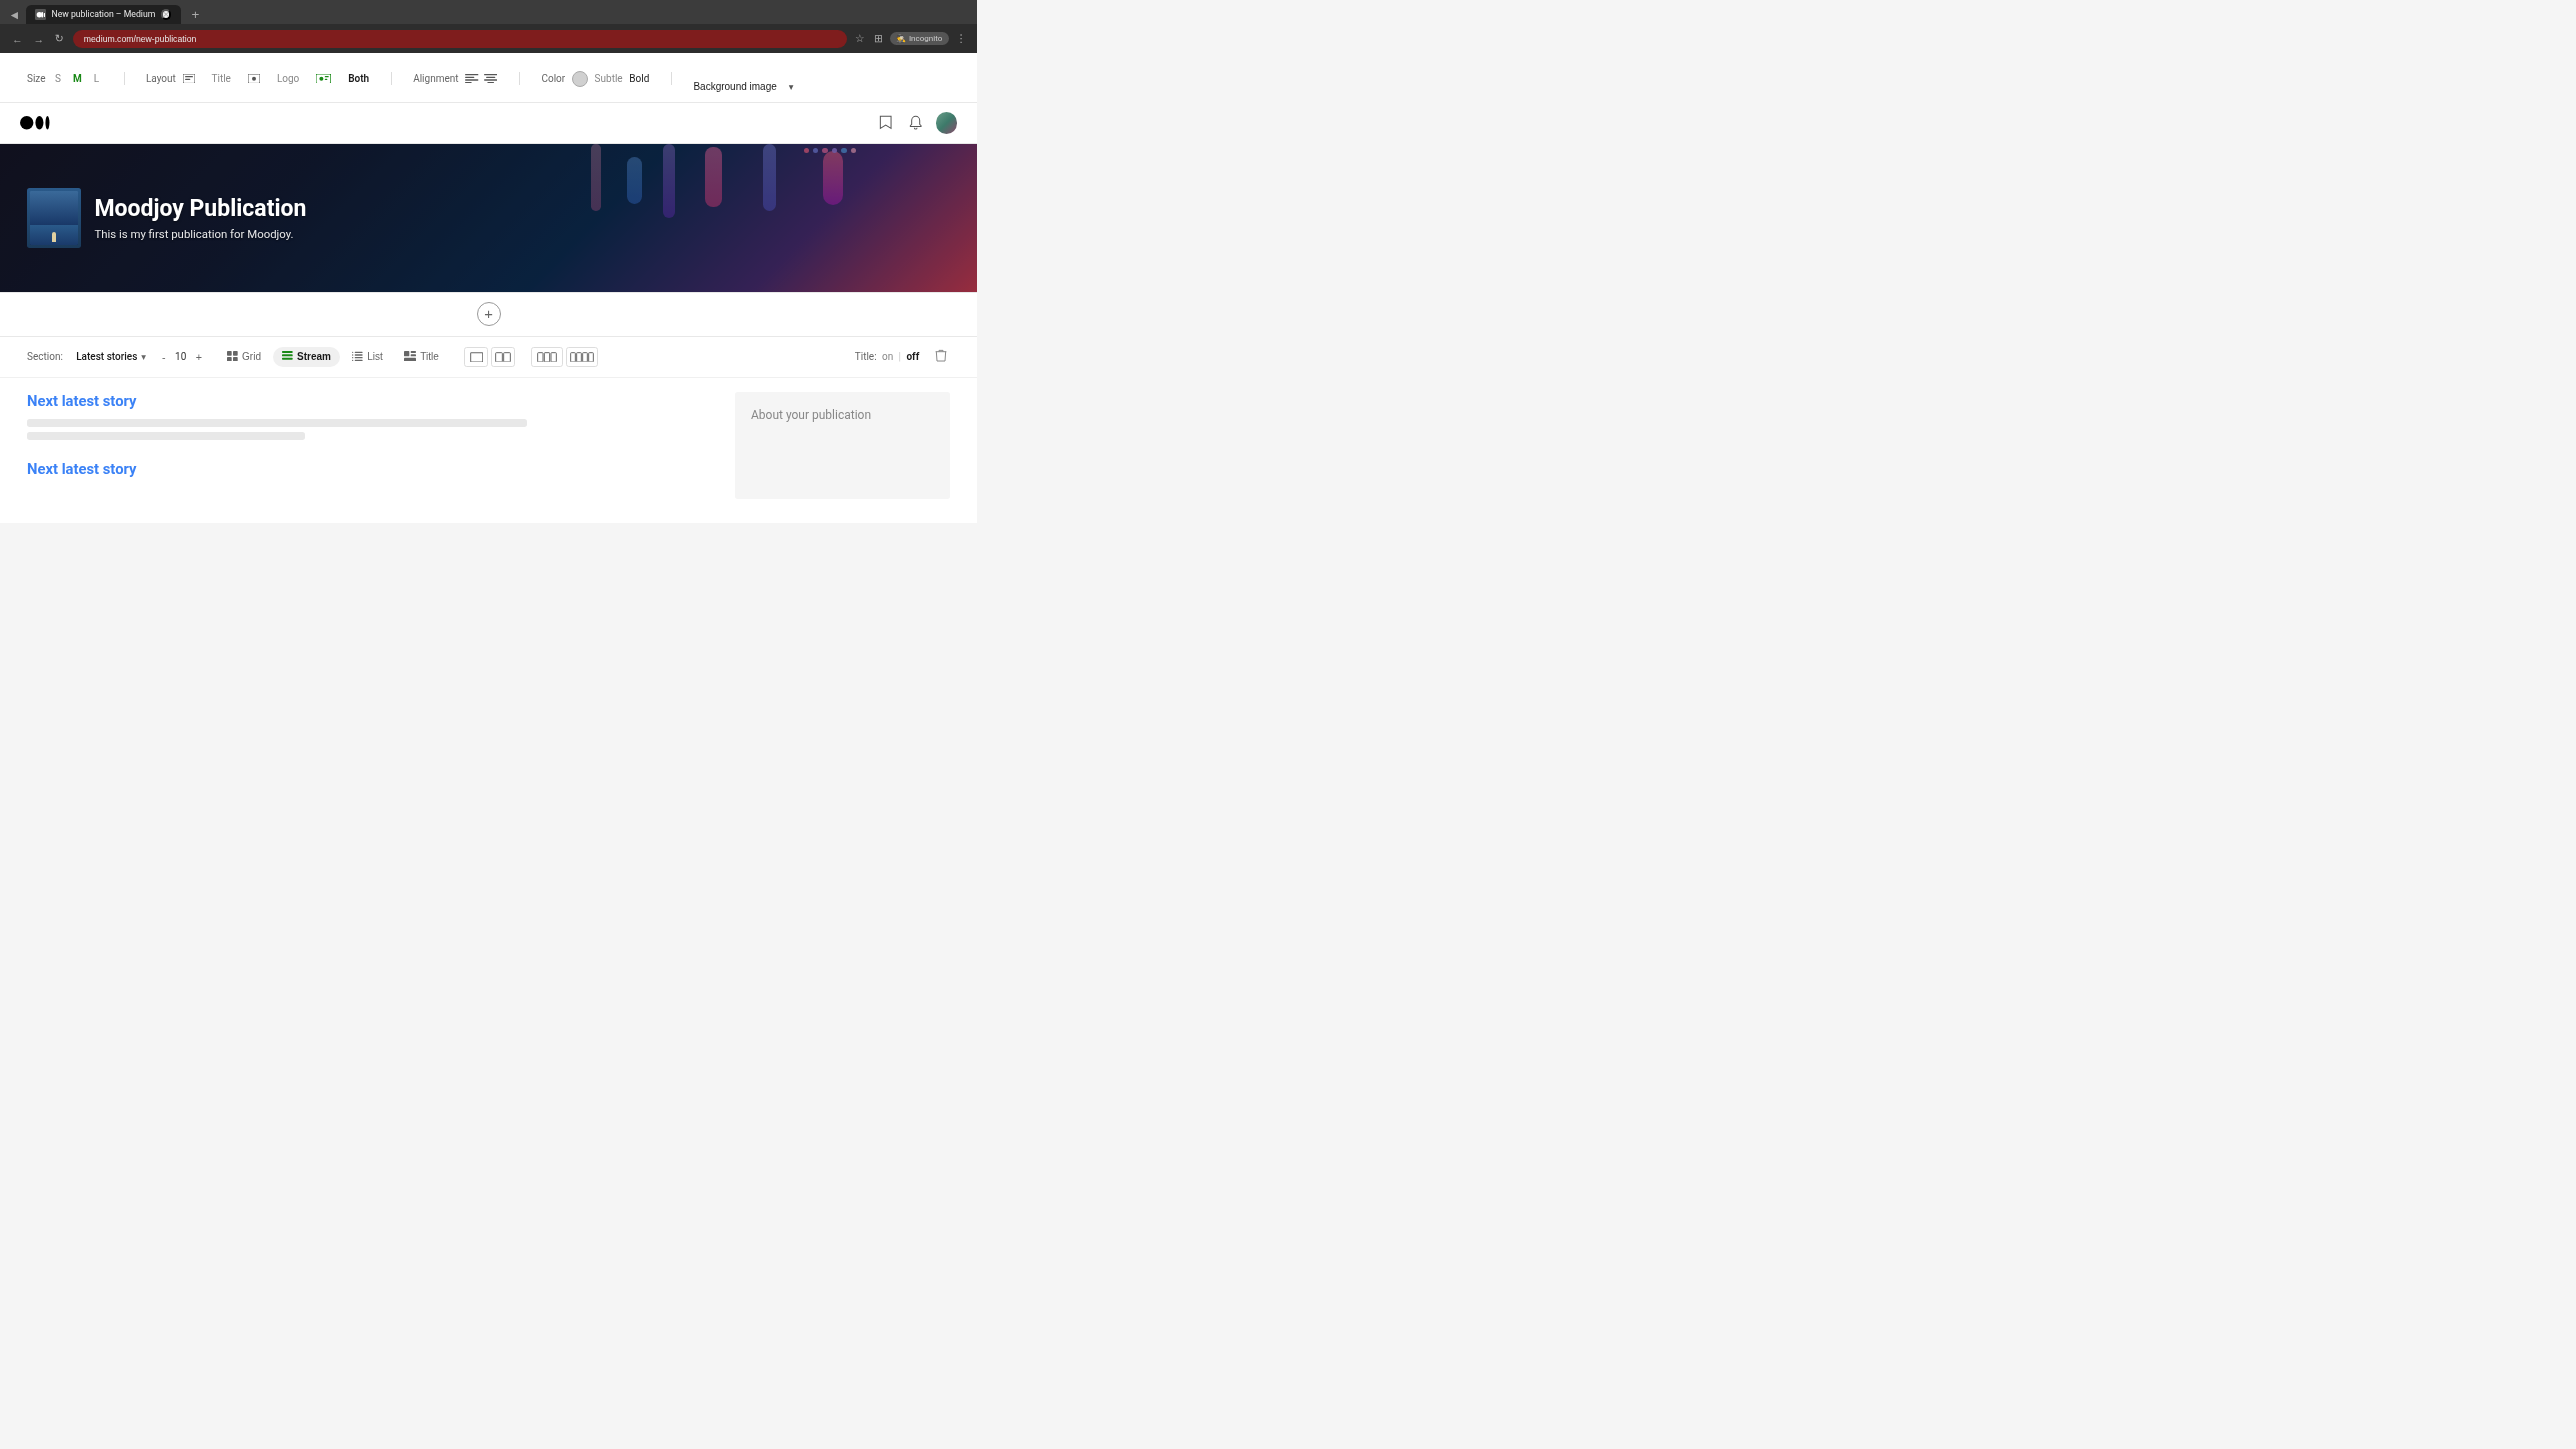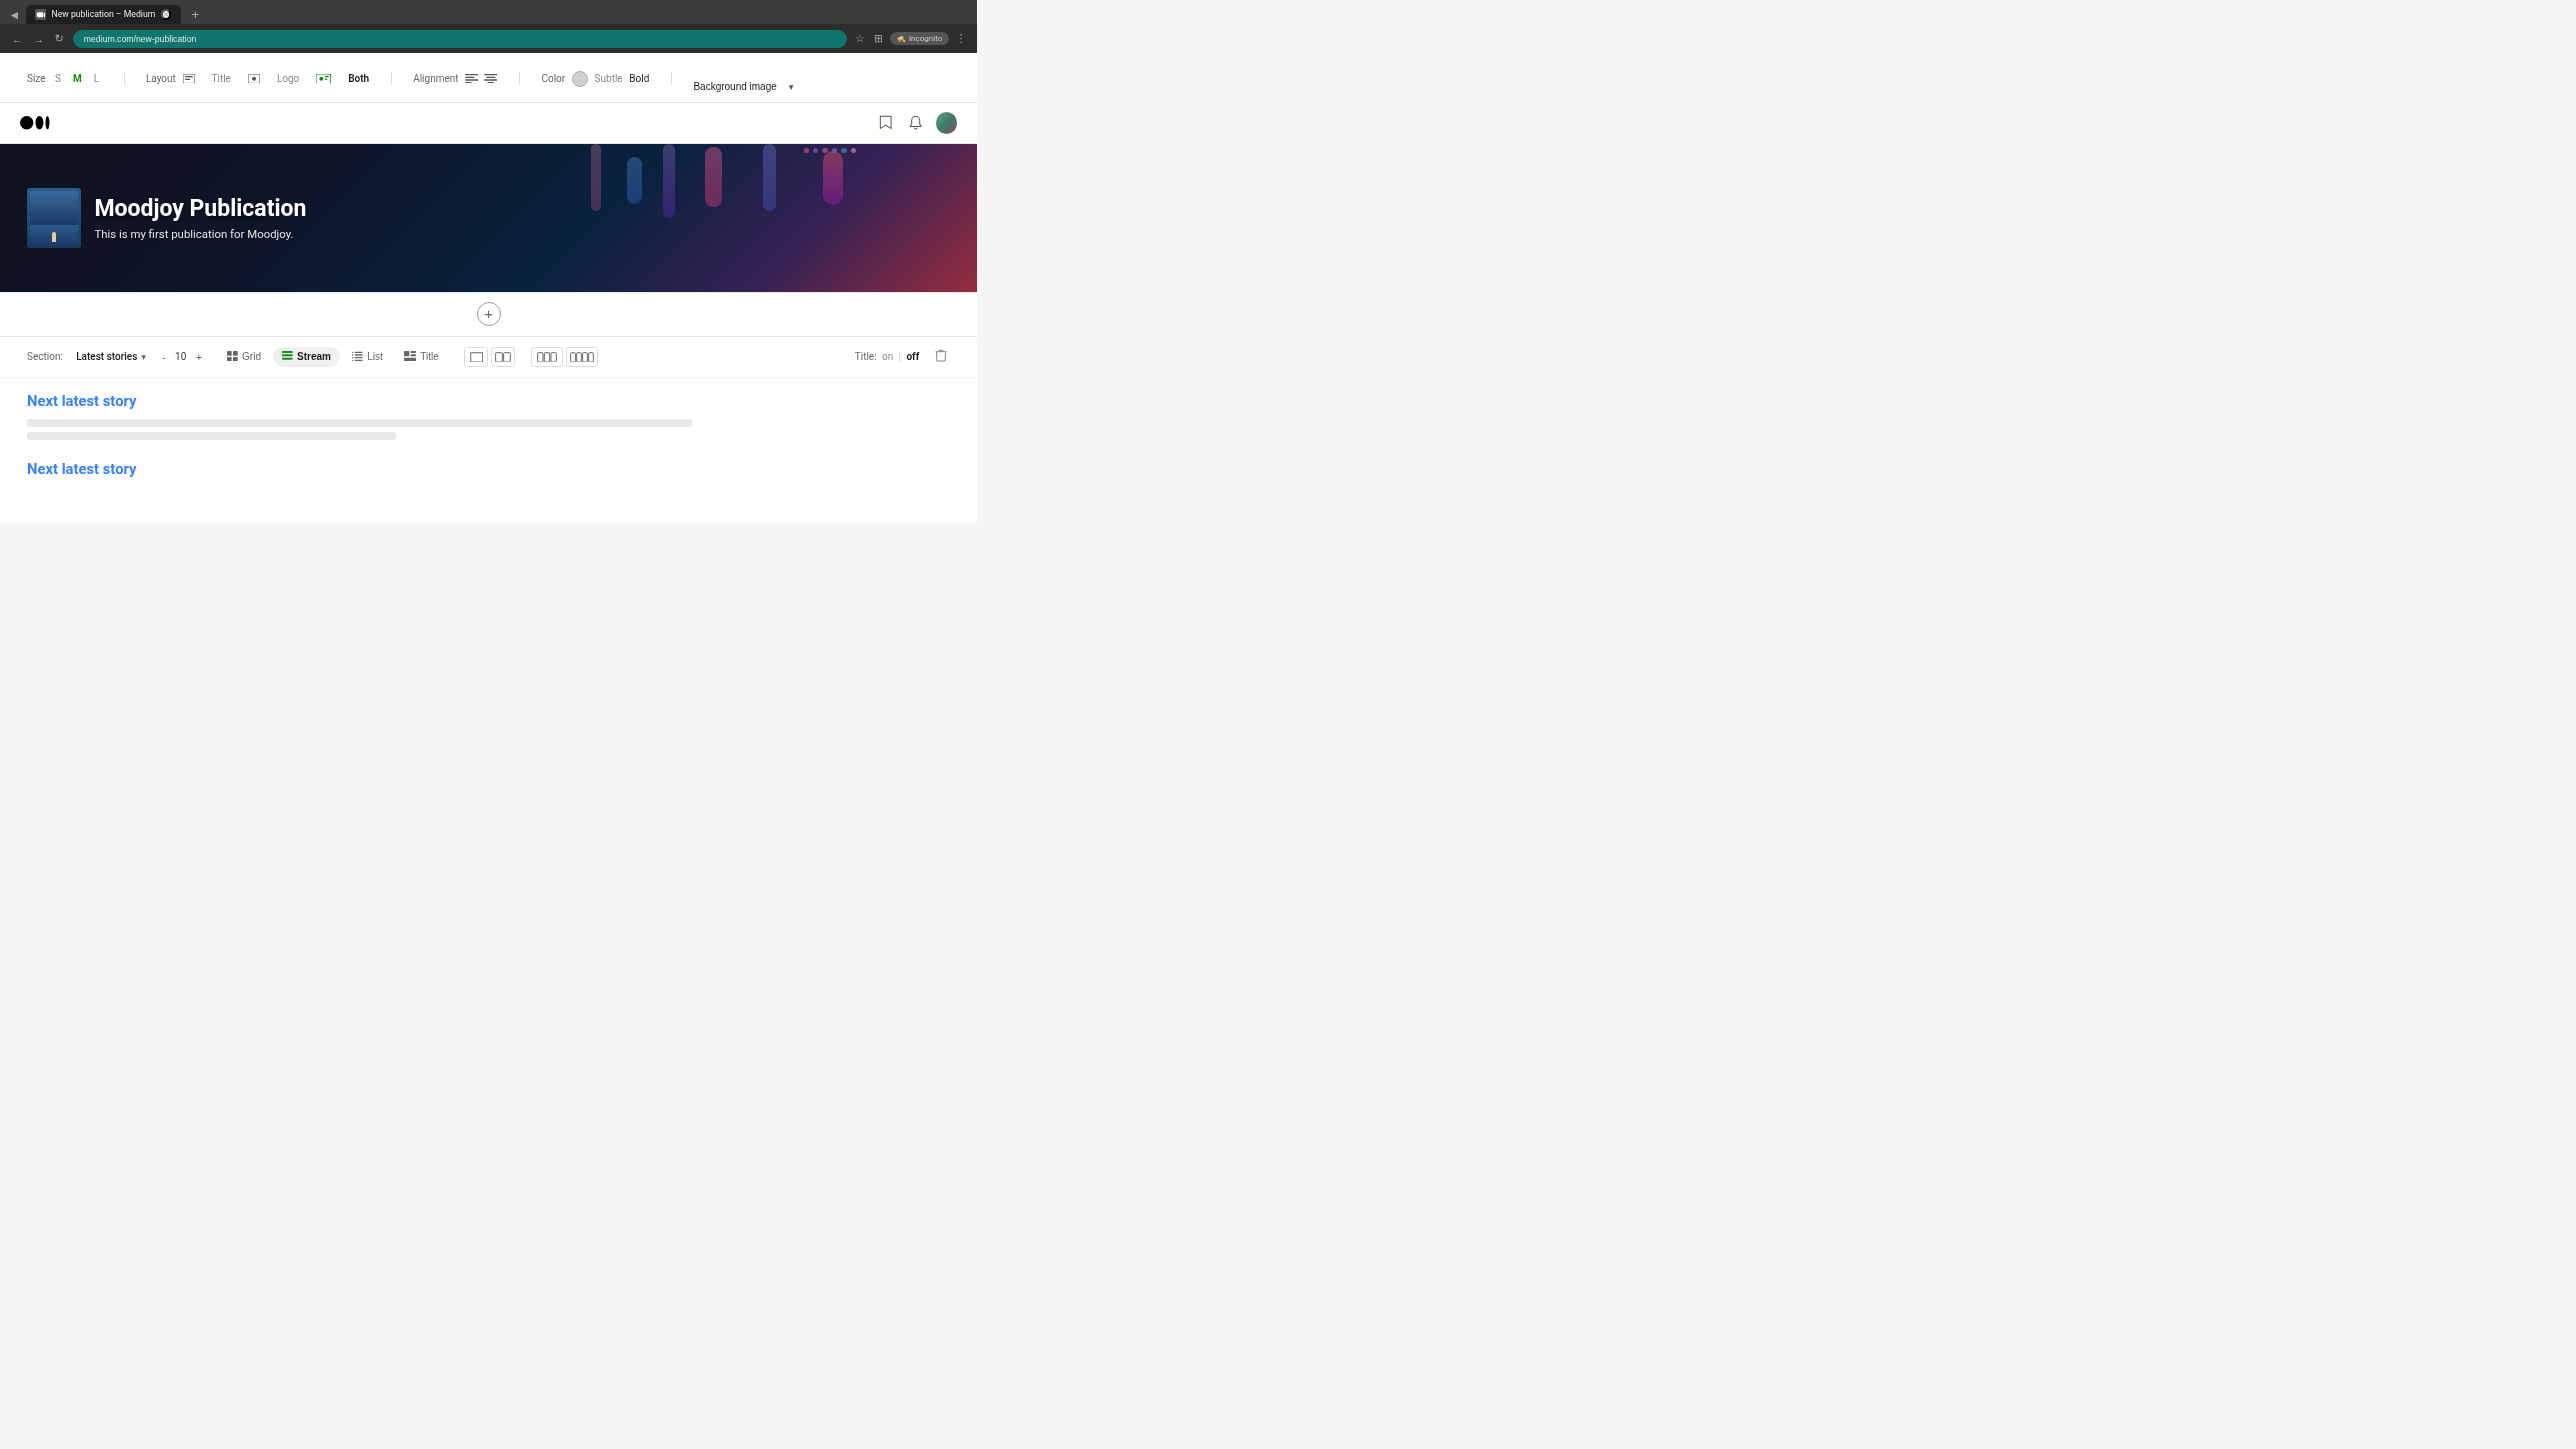--- a/index.html
+++ b/index.html
@@ -12,21 +12,21 @@
     .browser-tab .favicon { width: 10.7px; height: 10.7px; background: #555; border-radius: 1.3px; display: flex; align-items: center; justify-content: center; font-size: 6.7px; color: white; font-weight: bold; flex-shrink: 0; }
     .browser-tab .tab-title { flex: 1; white-space: nowrap; overflow: hidden; text-overflow: ellipsis; }
     .browser-tab .close-btn { width: 10.7px; height: 10.7px; border-radius: 50%; display: flex; align-items: center; justify-content: center; font-size: 7.4px; color: #aaa; cursor: pointer; }
     .tab-new { background: none; border: none; color: #aaa; font-size: 13.4px; cursor: pointer; padding: 0 5.4px; }
     .tab-nav { display: flex; align-items: center; gap: 2.7px; }
     .tab-nav-btn { background: none; border: none; color: #aaa; font-size: 9.4px; cursor: pointer; padding: 2.7px; border-radius: 2.7px; }
 
     .browser-toolbar { display: flex; align-items: center; padding: 5.4px 8px; gap: 5.4px; background: #2d2d2d; }
     .nav-buttons { display: flex; gap: 2.7px; }
     .nav-btn { background: none; border: none; color: #aaa; font-size: 10.7px; cursor: pointer; padding: 2.7px 4px; border-radius: 2.7px; }
-    .address-bar { flex: 1; background: #0f766e; border: none; border-radius: 13.4px; padding: 4px 10.7px; color: #e8e8e8; font-size: 8.7px; outline: none; }
+    .address-bar { flex: 1; background: #7f1d1d; border: none; border-radius: 13.4px; padding: 4px 10.7px; color: #e8e8e8; font-size: 8.7px; outline: none; }
     .toolbar-actions { display: flex; gap: 4px; align-items: center; }
     .toolbar-action-btn { background: none; border: none; color: #aaa; font-size: 10.7px; cursor: pointer; padding: 2.7px; border-radius: 2.7px; }
     .incognito-badge { background: #555; color: #ccc; font-size: 8px; padding: 2px 6.7px; border-radius: 8px; display: flex; align-items: center; gap: 2.7px; }
 
     
     .page-content { background: #fff; min-height: 470px; }
 
     
     .layout-header { padding: 12px 27px 9.4px; border-bottom: 0.7px solid #e8e8e8; }
     .layout-title { font-size: 14.8px; font-weight: 700; color: #1a1a1a; margin-bottom: 12px; }
@@ -413,16 +413,21 @@
     <div class="stories-column">
       <div class="story-card">
         <div class="story-title">Next latest story</div>
         <div class="story-placeholder story-placeholder-wide"></div>
         <div class="story-placeholder story-placeholder-short"></div>
       </div>
       <div class="story-card">
         <div class="story-title">Next latest story</div>
       </div>
     </div>
+    <div class="sidebar-column">
+      <div class="sidebar-card">
+        <div class="sidebar-card-title">About your publication</div>
+      </div>
+    </div>
   </div>
 
 </div>
 
 
 </body></html>

